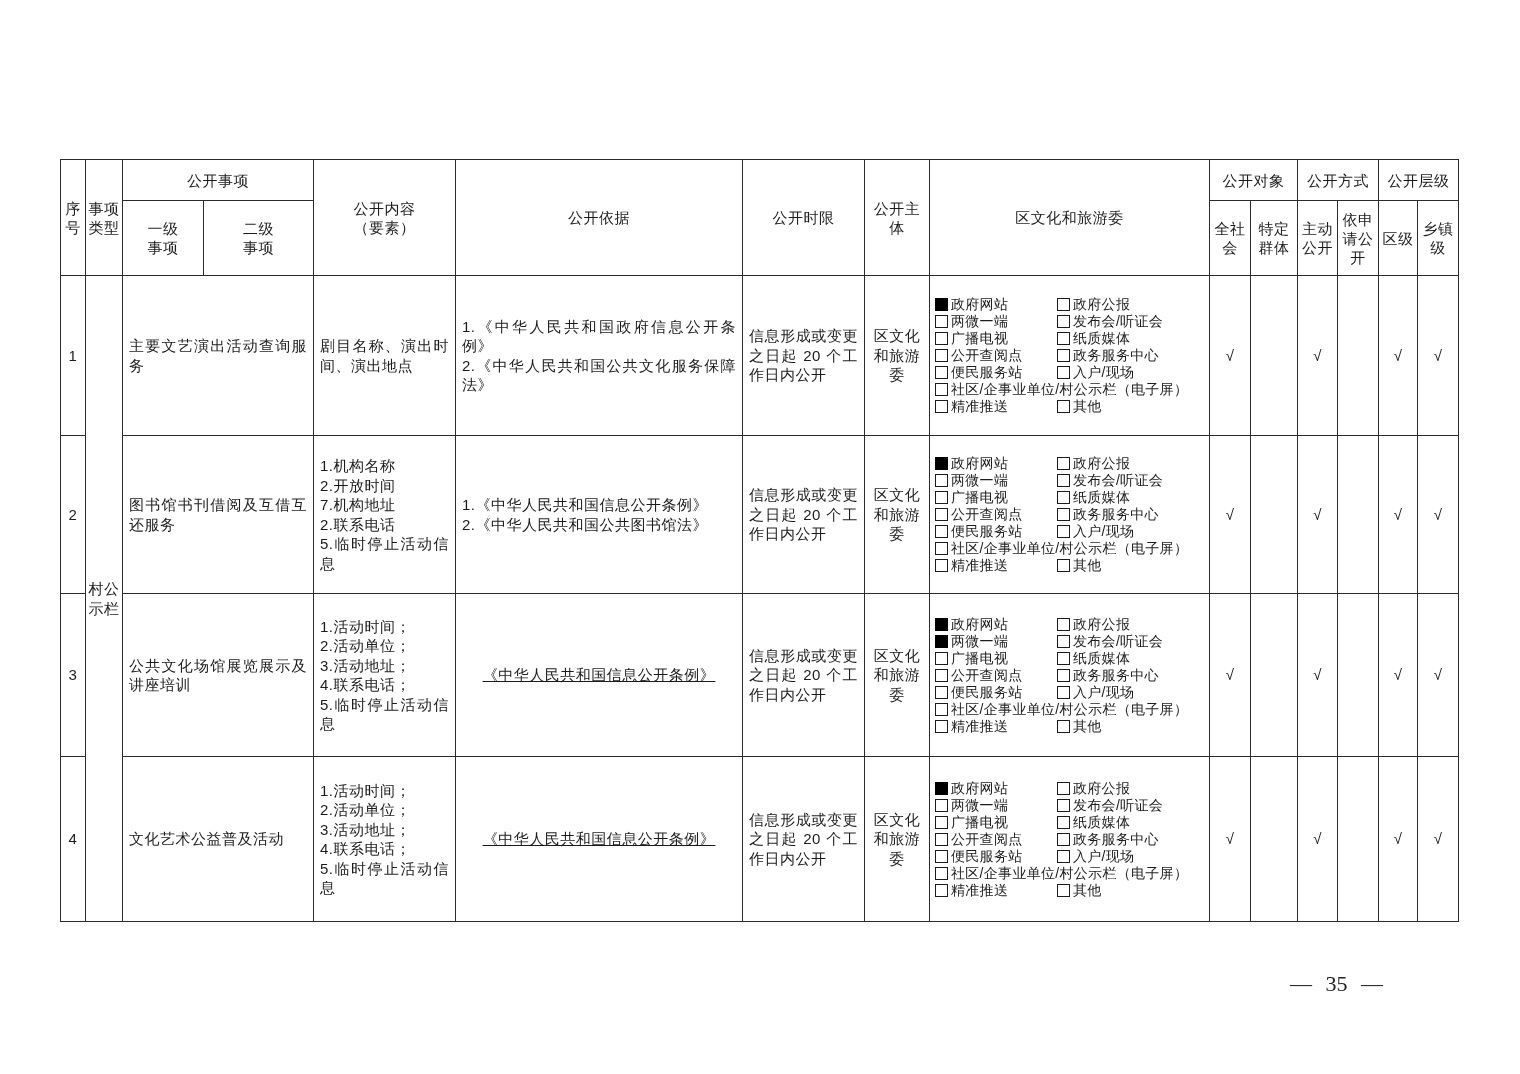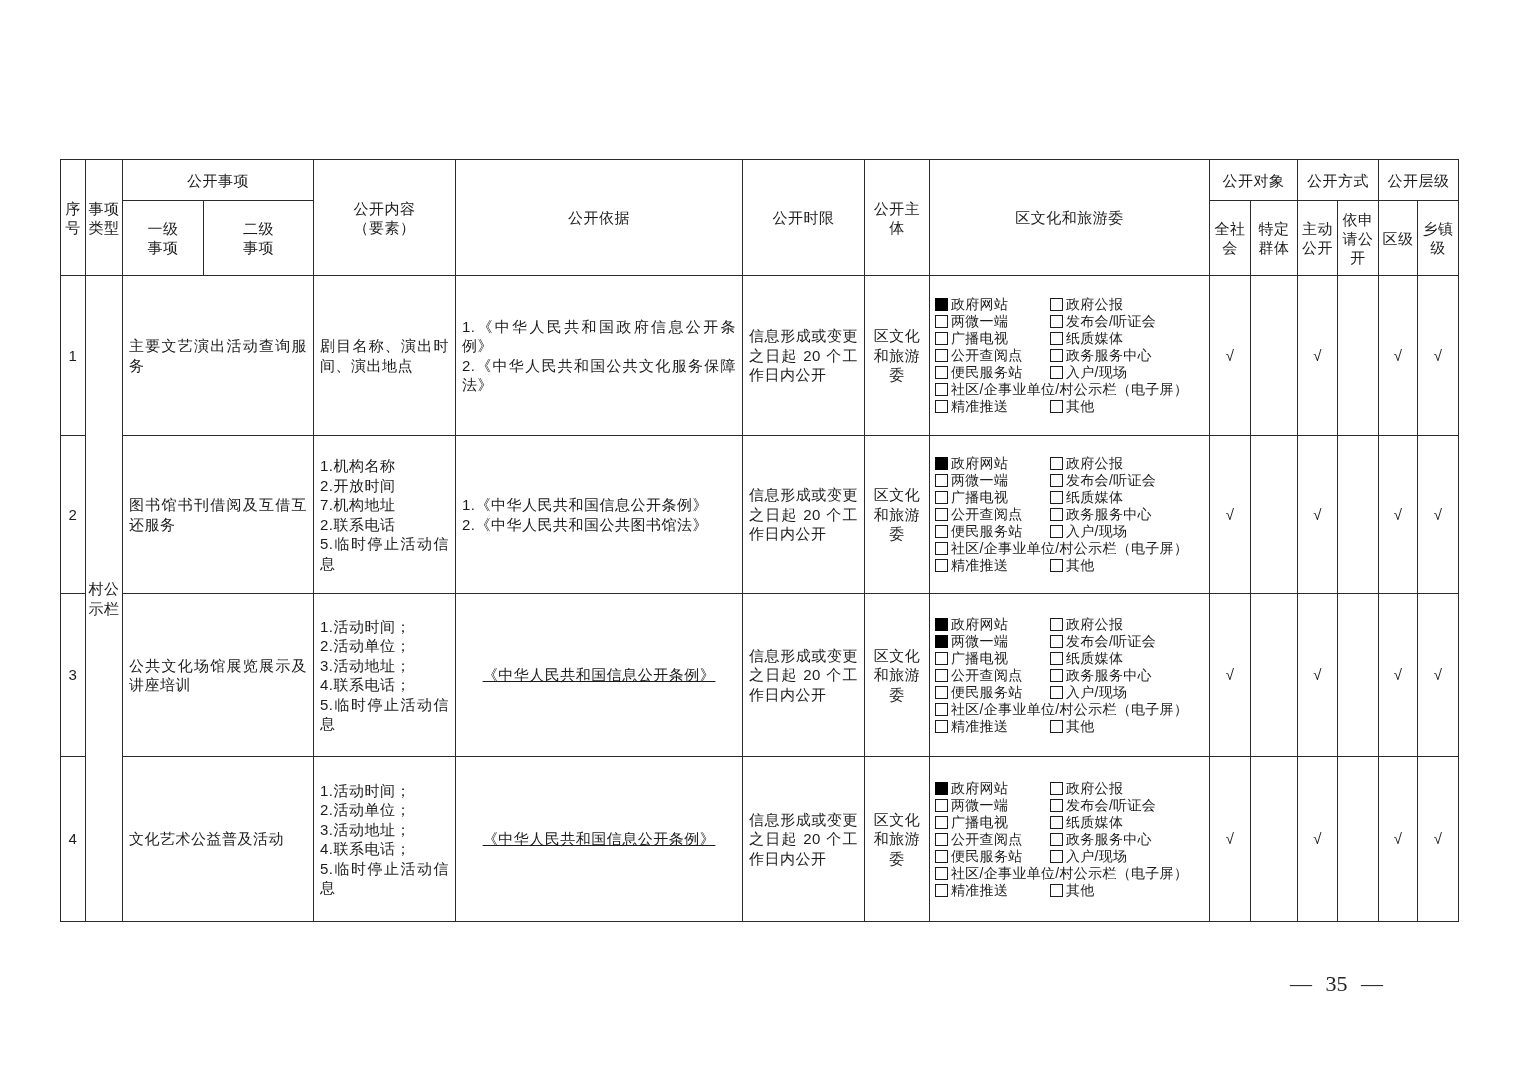--- a/index.html
+++ b/index.html
@@ -37,21 +37,21 @@
   tr.r4 { height:165px; }
 
   td.c { text-align:center; padding:2px; }
   td.l { text-align:justify; padding:4px 6px; }
   td.l .line { text-align:justify; }
   td.basis.centered, td.basis.centered .line { text-align:center;text-decoration:underline; }
   td.mark { text-align:center; padding:0; font-size:15px; }
 
   td.chancell { padding:3px 2px 3px 5px; }
   .chan-grid {
-    display:grid; grid-template-columns:107px 1fr; column-gap:8px;text-align:right;
+    display:grid; grid-template-columns:107px 1fr; column-gap:15px;text-align:right;
   }
   .chan {
     display:flex; align-items:flex-start;
     font-size:14px; line-height:17px; letter-spacing:0.3px;
     white-space:nowrap;
   }
   .chan.wide { grid-column:1 / -1; }
   .box {
     width:13px; height:13px; border:1.5px solid #1c1c1c;
     display:inline-block; flex:none; margin:2px 3px 0 0; background:#fff;

